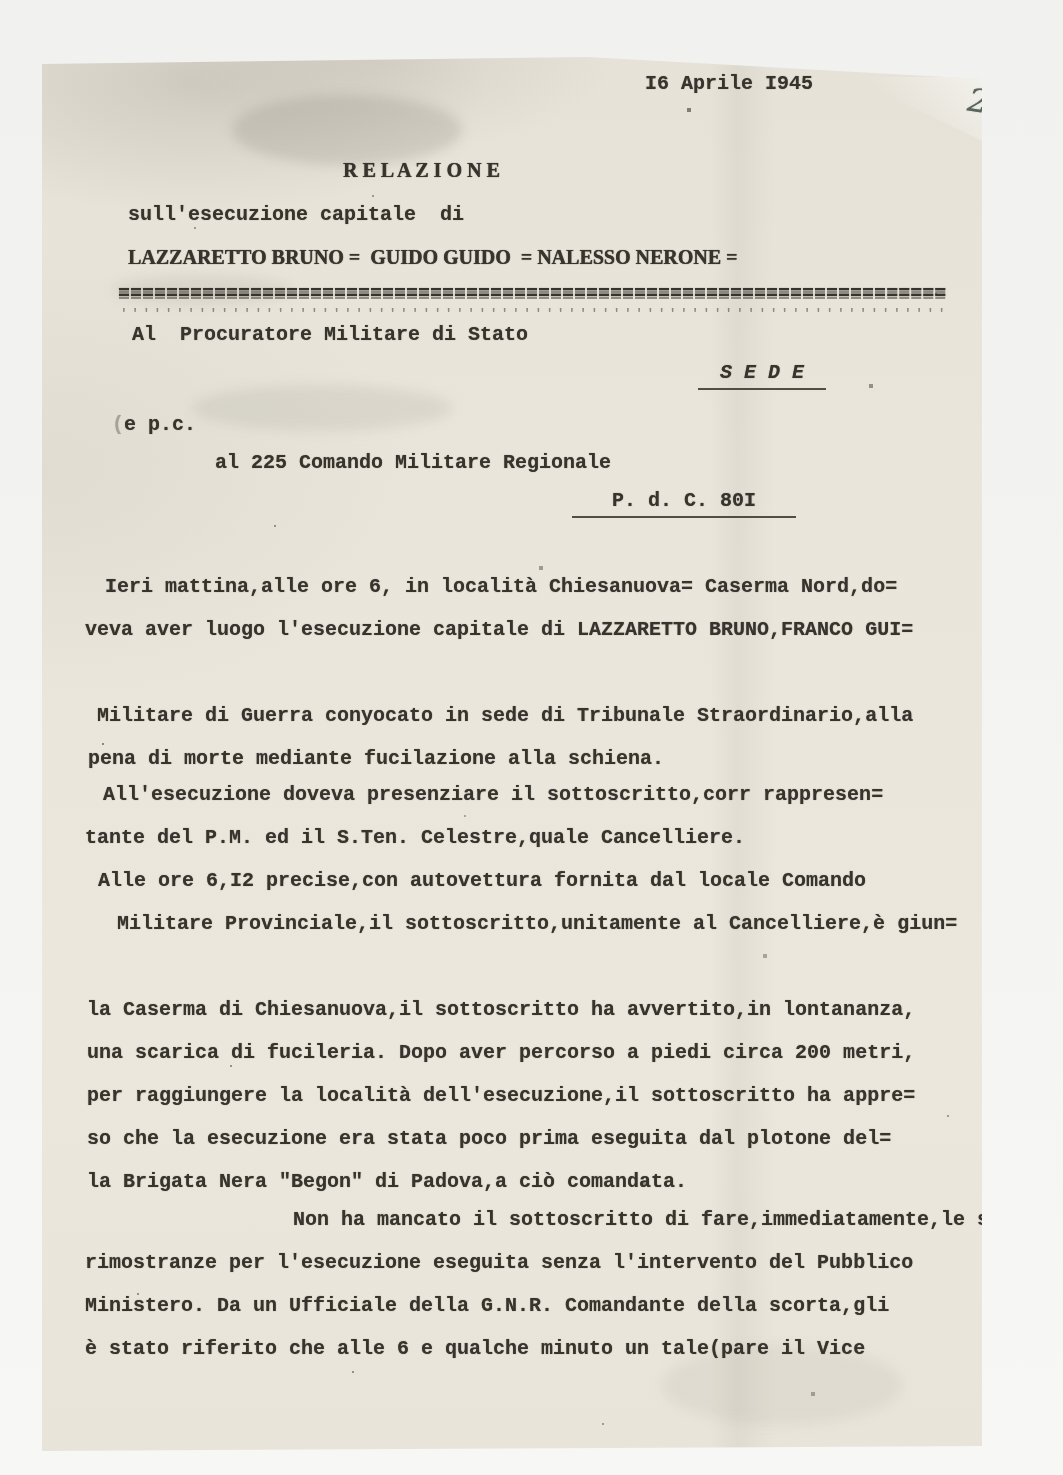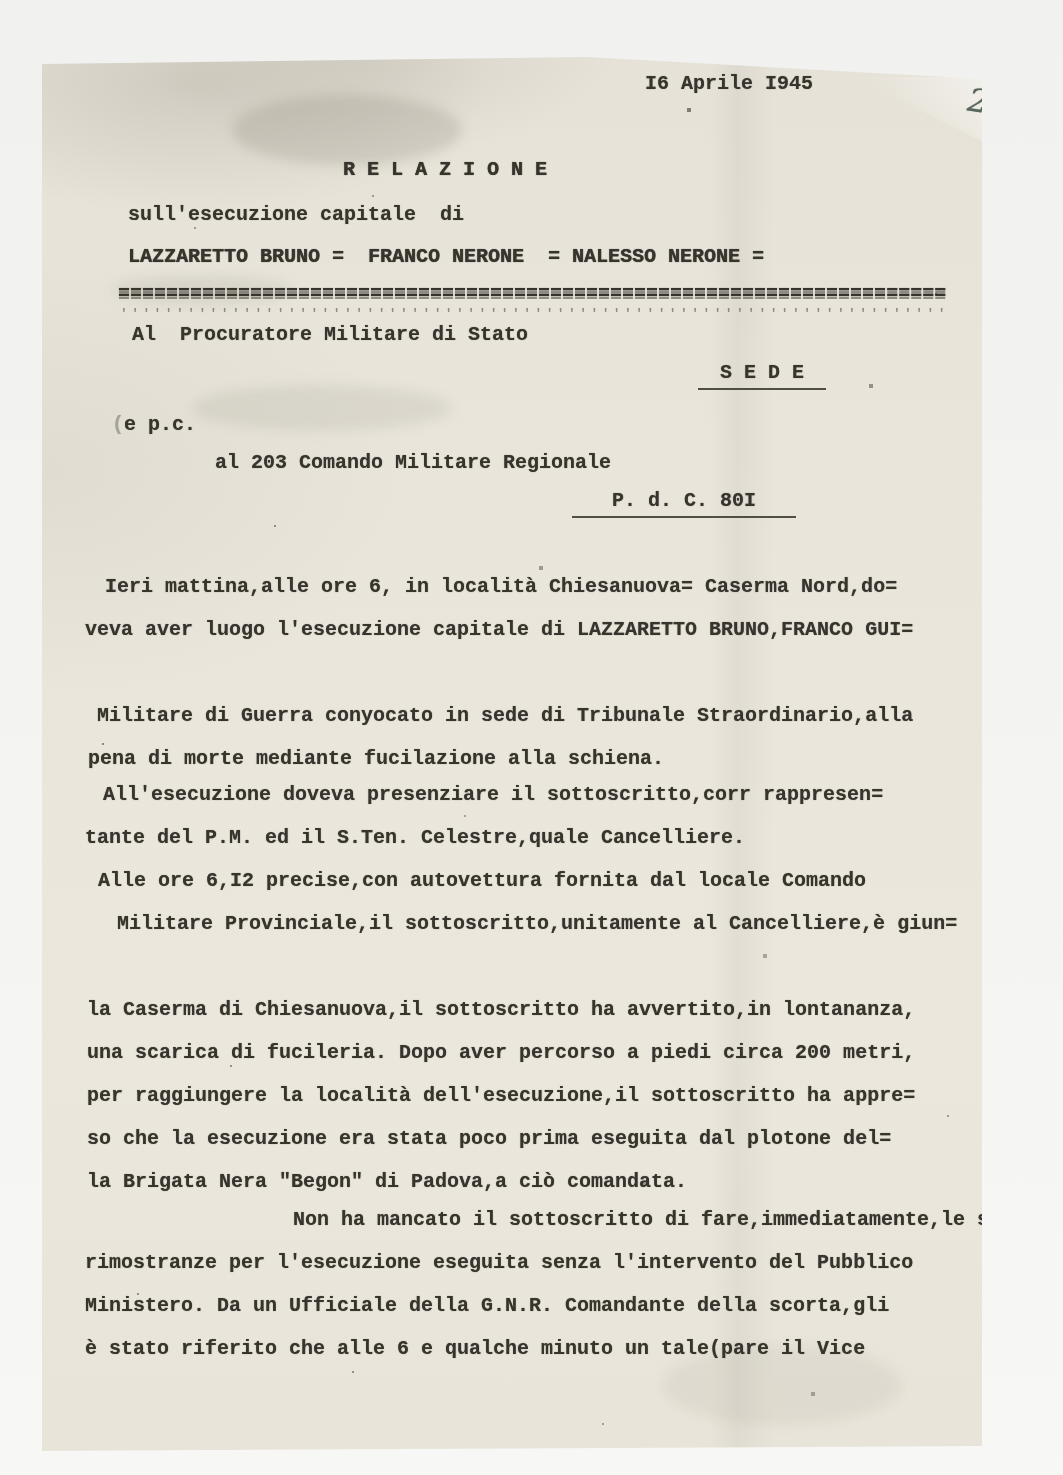--- a/index.html
+++ b/index.html
@@ -53,21 +53,21 @@
       1100px 1278px 0 1px rgba(45,42,36,.3),
       560px 1368px 0 0 rgba(45,42,36,.4),
       152px 172px 0 0 rgba(45,42,36,.4);
   }
   .tl{
     position:absolute;white-space:pre;
     font:bold 20px/26px "Liberation Mono","DejaVu Sans Mono",monospace;
     color:#36342c;
     text-shadow:0 0 1px rgba(54,52,44,.65);
   }
-  .heavy{text-shadow:0 0 1px rgba(54,52,44,.9),0.5px 0 0 rgba(54,52,44,.5);}
+  .heavy{text-shadow:0 0 1px rgba(54,52,44,.9),0.5px 0 0 rgba(54,52,44,.5);font-family:Liberation Serif, serif;}
   .divider{letter-spacing:0;text-shadow:0 3px 0 rgba(54,52,44,.5),0 0 1px rgba(54,52,44,.7);}
   .dots{font:bold 13px/14px "Liberation Mono","DejaVu Sans Mono",monospace;
     letter-spacing:3.4px;color:rgba(70,68,58,.55);text-shadow:none;}
   .uline{border-bottom:2px solid rgba(54,52,44,.85);padding:0 22px 4px 22px;}
   .uline2{border-bottom:2px solid rgba(54,52,44,.85);padding:0 40px 4px 40px;}
   .faint{opacity:.35;}
   .pencil{
     position:absolute;
     font:italic 32px/32px "DejaVu Serif","Liberation Serif",serif;
     color:#57655c;transform:rotate(9deg);
@@ -84,29 +84,29 @@
     <div class="smudge sm2"></div>
     <div class="smudge sm3"></div>
     <div class="smudge sm4"></div>
     <div class="specks"></div>
 
     <div class="tl" style="left:603px;top:16px;">I6 Aprile I945</div>
     <div class="pencil" style="left:926px;top:30px;">2</div>
 
     <div class="tl heavy" style="left:301px;top:102px;">R E L A Z I O N E</div>
     <div class="tl" style="left:86px;top:147px;">sull'esecuzione capitale  di</div>
-    <div class="tl heavy" style="left:86px;top:189px;">LAZZARETTO BRUNO =  FRANCO NERONE  = NALESSO NERONE =</div>
+    <div class="tl heavy" style="left:86px;top:189px;">LAZZARETTO BRUNO =  GUIDO GUIDO  = NALESSO NERONE =</div>
     <div class="tl divider" style="left:76px;top:226px;">=====================================================================</div>
     <div class="tl dots" style="left:78px;top:252px;">''''''''''''''''''''''''''''''''''''''''''''''''''''''''''''''''''''''''''</div>
 
     <div class="tl" style="left:90px;top:267px;">Al  Procuratore Militare di Stato</div>
-    <div class="tl" style="left:656px;top:305px;"><span class="uline">S E D E</span></div>
+    <div class="tl" style="left:656px;top:305px;font-style:italic;"><span class="uline">S E D E</span></div>
 
     <div class="tl" style="left:70px;top:357px;"><span class="faint">(</span><span>e p.c.</span></div>
-    <div class="tl" style="left:173px;top:395px;">al 203 Comando Militare Regionale</div>
+    <div class="tl" style="left:173px;top:395px;">al 225 Comando Militare Regionale</div>
     <div class="tl" style="left:530px;top:433px;"><span class="uline2">P. d. C. 80I</span></div>
 
     <div class="tl" style="left:63px;top:519px;">Ieri mattina,alle ore 6, in località Chiesanuova= Caserma Nord,do=</div>
     <div class="tl" style="left:43px;top:562px;">veva aver luogo l'esecuzione capitale di LAZZARETTO BRUNO,FRANCO GUI=</div>
     <div class="tl" style="left:55px;top:648px;">Militare di Guerra conyocato in sede di Tribunale Straordinario,alla</div>
     <div class="tl" style="left:46px;top:691px;">pena di morte mediante fucilazione alla schiena.</div>
 
     <div class="tl" style="left:61px;top:727px;">All'esecuzione doveva presenziare il sottoscritto,corr rappresen=</div>
     <div class="tl" style="left:43px;top:770px;">tante del P.M. ed il S.Ten. Celestre,quale Cancelliere.</div>
 

